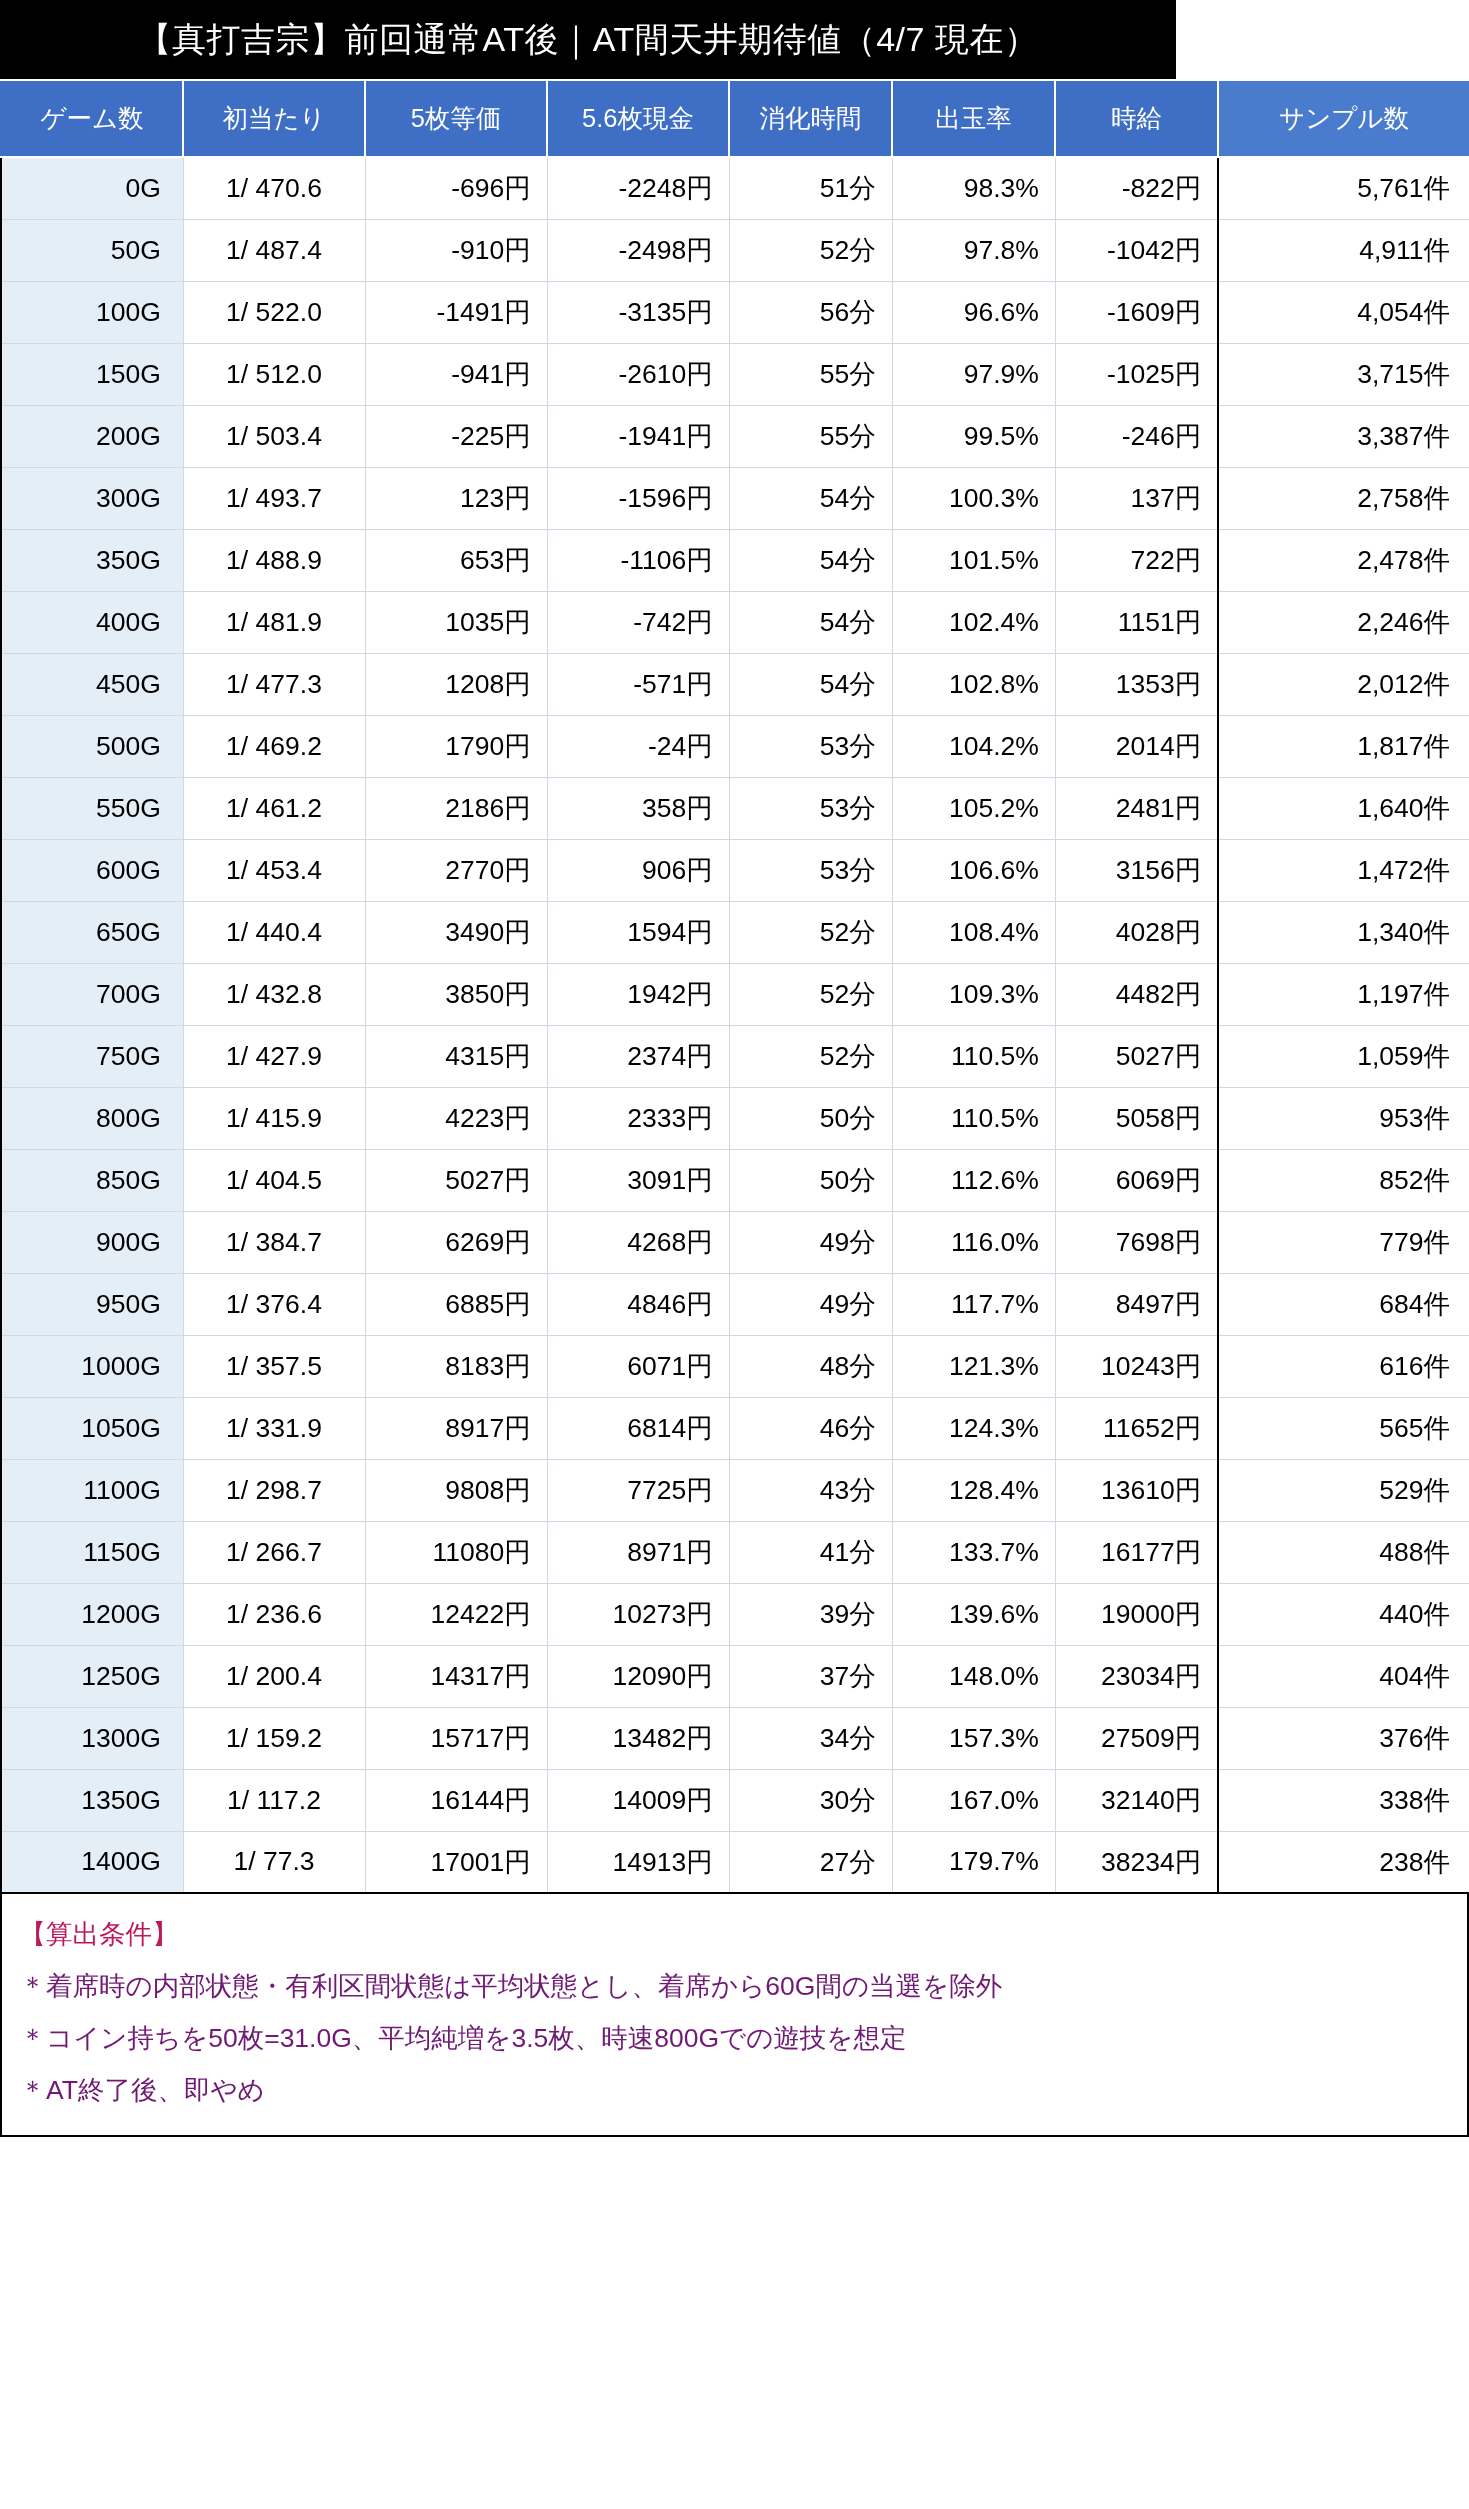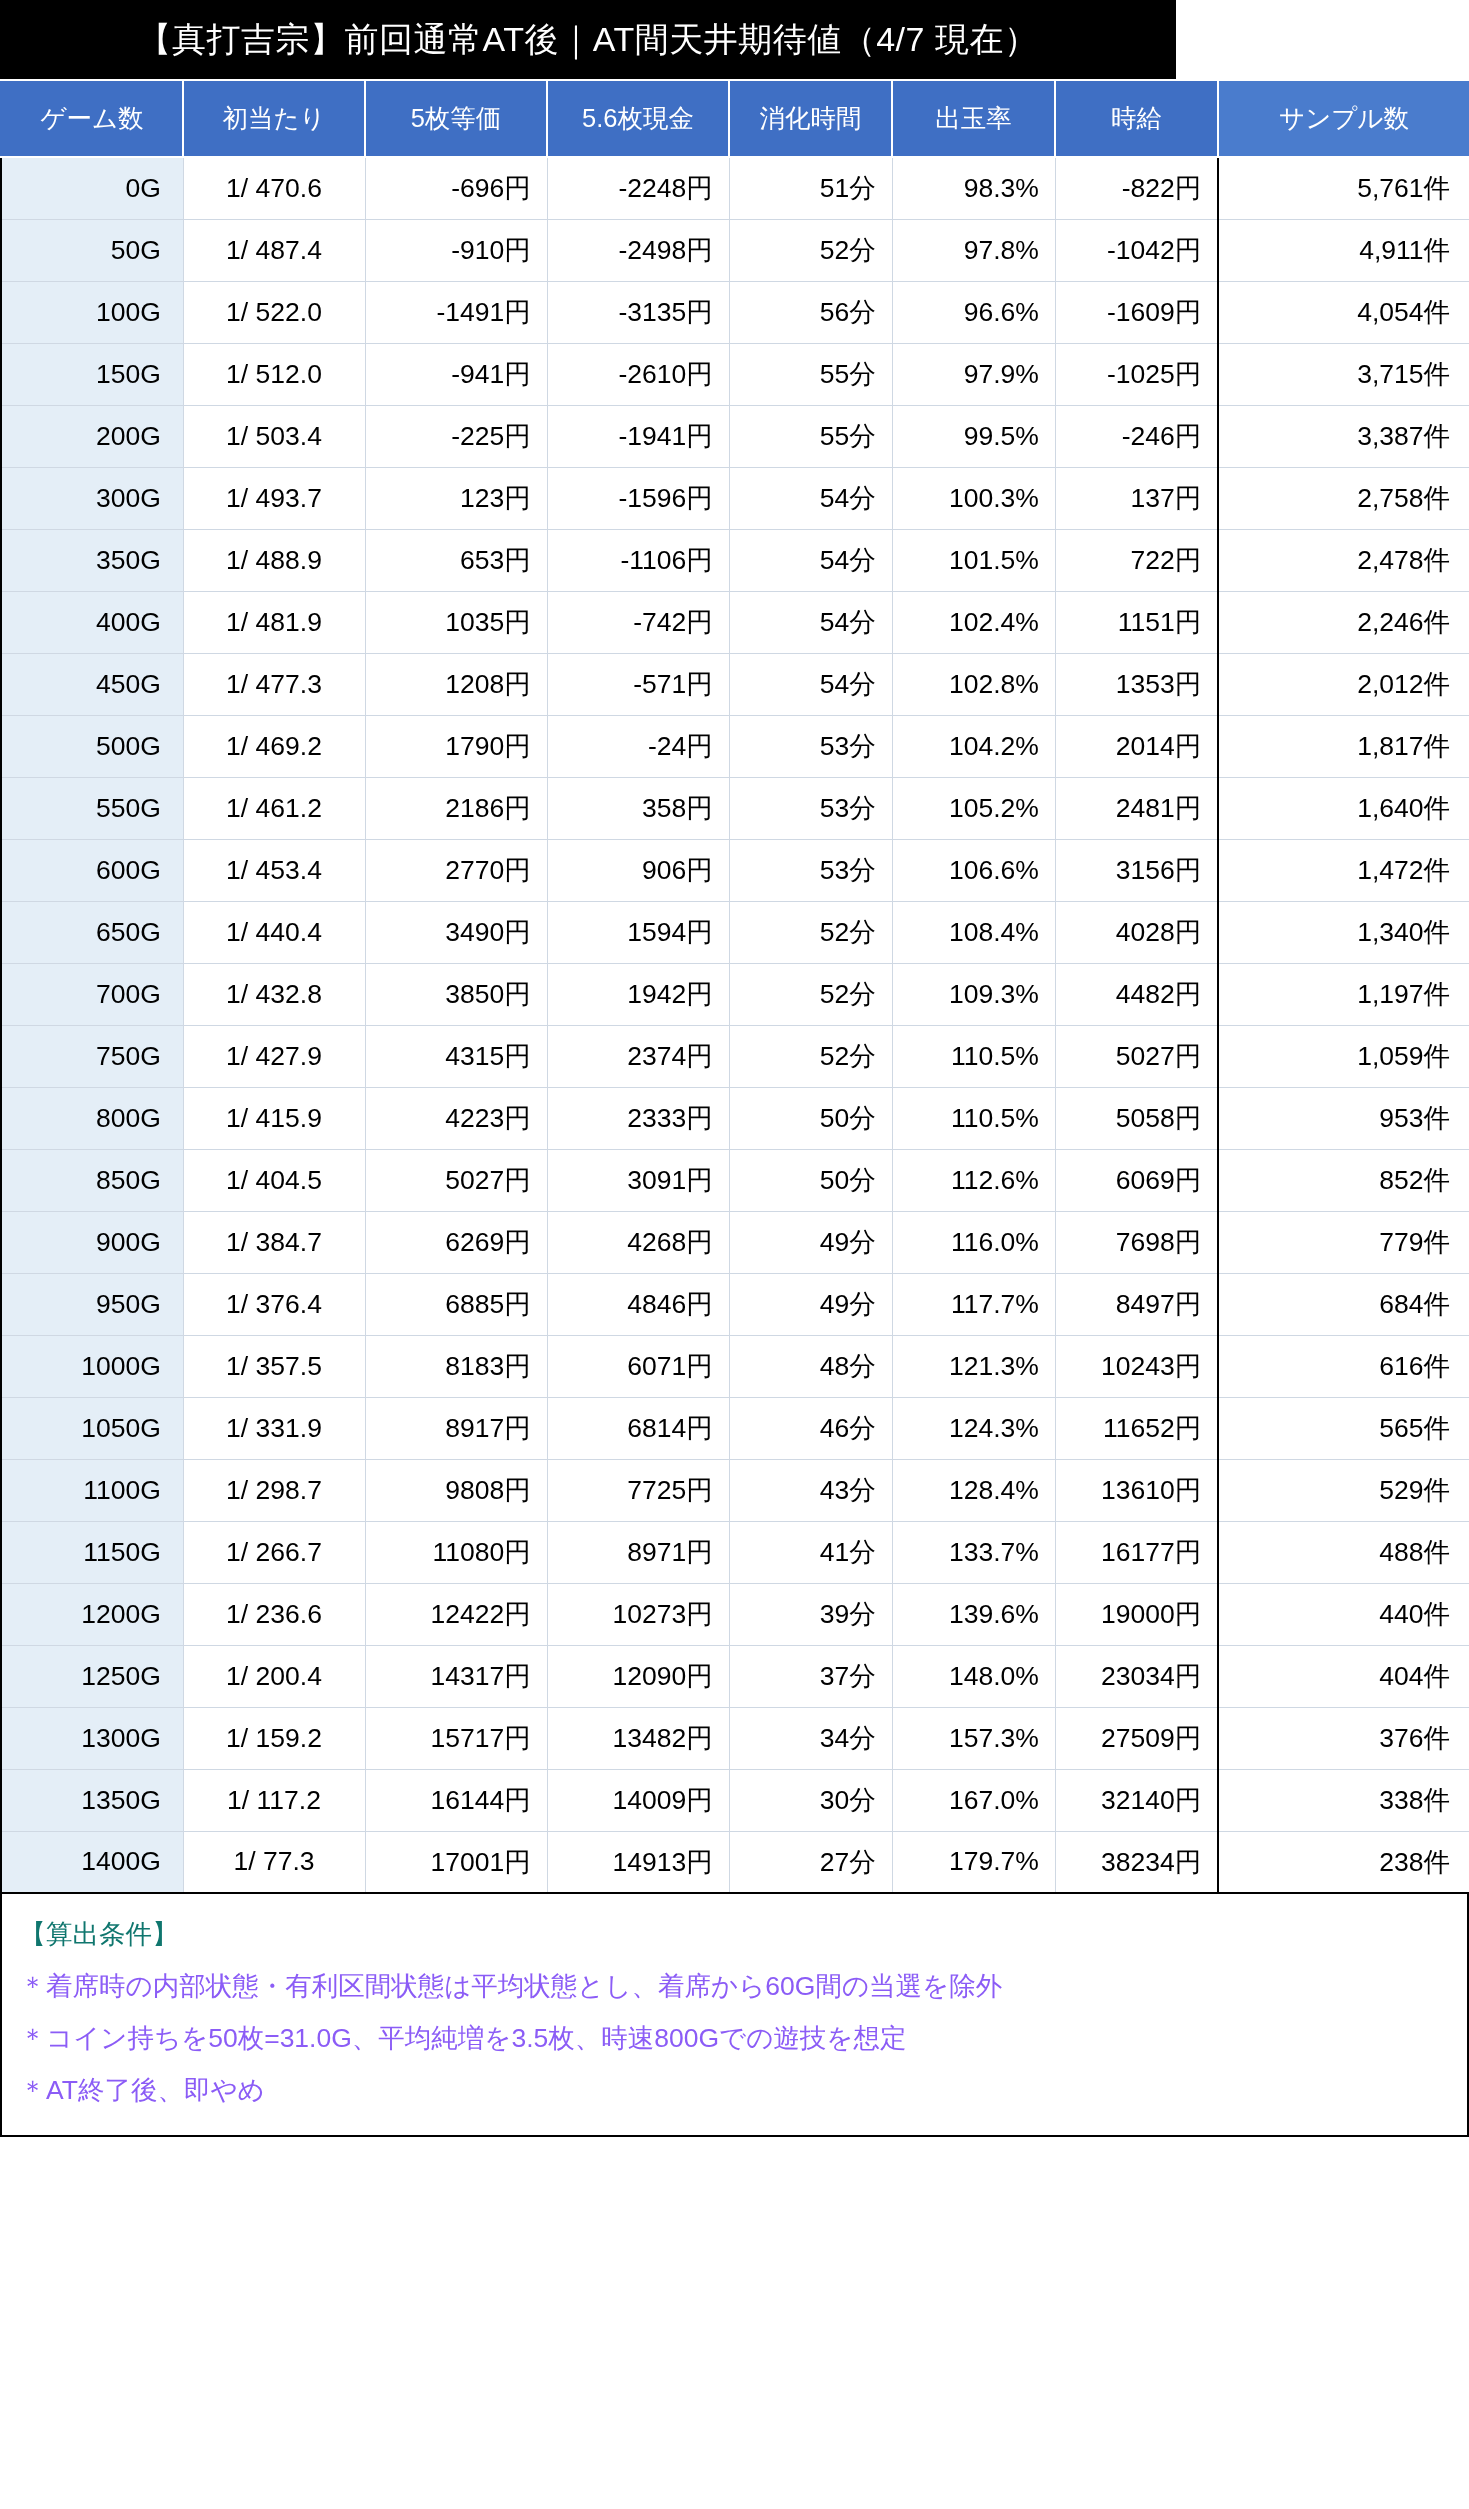--- a/index.html
+++ b/index.html
@@ -101,28 +101,28 @@
   .notes {
     border-left: 2px solid #000000;
     border-right: 2px solid #000000;
     border-bottom: 2px solid #000000;
     box-sizing: border-box;
     width: 1469px;
     padding: 15.7px 13.7px 17.6px 13.7px;
   }
   .note-line {
     font-size: 26.5px;
-    color: #8b5cf6;
+    color: #701a75;
     line-height: 1.0;
     padding: 11.8px 3.9px 13.7px 3.9px;
     white-space: nowrap;
   }
   .note-head {
     font-size: 26.5px;
-    color: #0f766e;
+    color: #be185d;
     padding: 5.9px 3.9px 9.8px 3.9px;
   }
 </style>
 </head>
 <body>
 
 <div class="sheet">
 
   <div class="title-bar">【真打吉宗】前回通常AT後｜AT間天井期待値（4/7 現在）</div>
 

